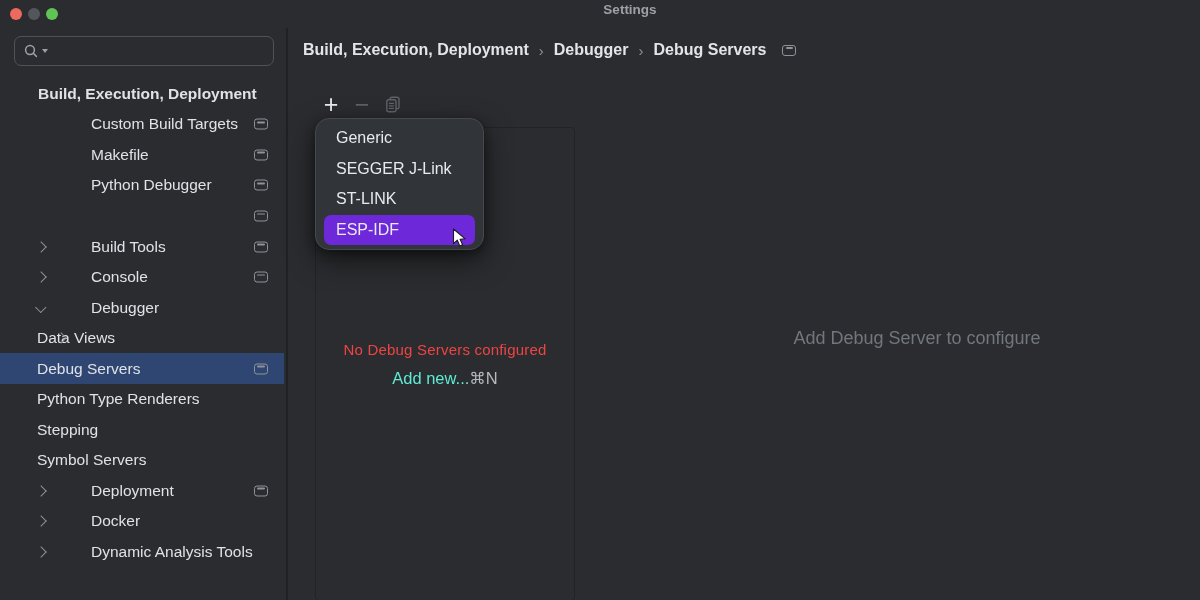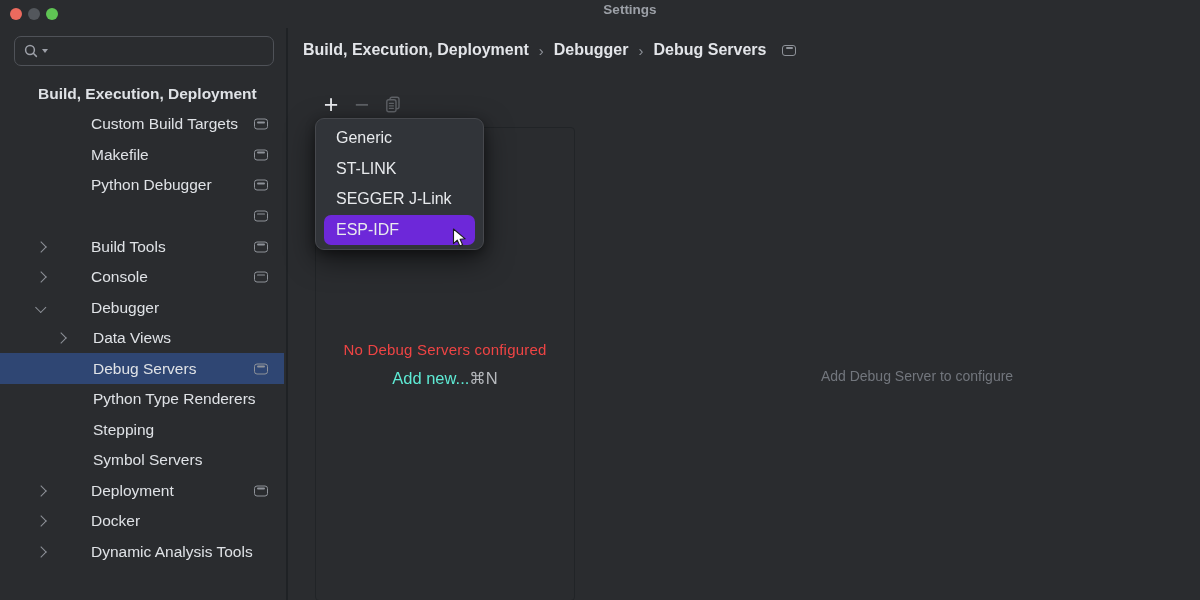--- a/index.html
+++ b/index.html
@@ -30,21 +30,21 @@
   .searchbox input{
     flex:1;background:transparent;border:none;outline:none;color:#DFE2E6;
     font-size:14px;font-family:inherit;padding:0 8px 0 8px;min-width:0;
   }
   .tree{position:absolute;left:0;top:50.5px;right:2px;}
   .row{position:relative;height:30.55px;display:flex;align-items:center;font-size:15.5px;color:#DFE2E6;cursor:default;}
   .row.selected{background:#2F4673;}
   .row .label{white-space:nowrap;}
   .row.d0 .label{padding-left:38px;font-weight:bold;}
   .row.d1 .label{padding-left:57px;margin-left:34px;}
-  .row.d2 .label{padding-left:93px;}
+  .row.d2 .label{padding-left:37px;}
   .chev{position:absolute;width:6.5px;height:6.5px;top:50%;
     border-right:1.6px solid #8E9299;border-bottom:1.6px solid #8E9299;}
   .chev.collapsed{transform:translateY(-50%) rotate(-45deg);}
   .chev.expanded{transform:translateY(-62%) rotate(45deg);}
   .row.d1 .chev{left:37px;}
   .row.d2 .chev{left:57px;}
   .scope-icon{position:absolute;right:16px;top:50%;transform:translateY(-50%);
     width:12px;height:9px;border:1.4px solid #8E9299;border-radius:3px;box-sizing:content-box;}
   .scope-icon::after{content:'';position:absolute;left:2.2px;right:2.2px;top:1.6px;height:1.6px;
     background:#8E9299;border-radius:1px;}
@@ -60,24 +60,24 @@
   .tb-btn.remove{color:#5E6166;}
   .list-panel{position:absolute;left:315px;top:127px;width:260px;height:474px;box-sizing:border-box;
     border:1px solid #212427;border-radius:4px;}
   .empty-msg{position:absolute;left:315px;top:341px;width:260px;text-align:center;
     font-size:15px;color:#ef4444;white-space:nowrap;letter-spacing:.2px;}
   .empty-action{position:absolute;left:315px;top:369px;width:260px;text-align:center;
     font-size:16.5px;white-space:nowrap;}
   .empty-action .link{color:#5eead4;cursor:pointer;}
   .empty-action .shortcut{color:#B6B9BD;}
   .detail-hint{position:absolute;left:917px;top:328px;transform:translateX(-50%);
-    font-size:14px;color:#72767D;white-space:nowrap;margin-top:40px;}
+    font-size:18px;color:#72767D;white-space:nowrap;}
   
   .popup{position:absolute;left:315px;top:118px;width:169px;box-sizing:border-box;
-    background:#313439;border:1px solid #46484D;border-radius:9px;padding:4px 0;
+    background:#313439;border:1px solid #46484D;border-radius:14px;padding:4px 0;
     box-shadow:0 10px 28px rgba(0,0,0,.55), 0 3px 10px rgba(0,0,0,.35);}
   .pitem{height:30.5px;margin:0 8px;padding-left:12px;display:flex;align-items:center;
     font-size:16px;color:#E8EAED;border-radius:7px;white-space:nowrap;cursor:default;}
   .pitem.psel{background:#6d28d9;}
   
   .cursor{position:absolute;left:452px;top:228px;pointer-events:none;}
 </style>
 </head>
 <body>
 
@@ -187,22 +187,22 @@
   </div>
 
   <div class="list-panel"></div>
   <div class="empty-msg">No Debug Servers configured</div>
   <div class="empty-action"><span class="link">Add new...</span><span class="shortcut">⌘N</span></div>
 
   <div class="detail-hint">Add Debug Server to configure</div>
 
   <div class="popup" id="popup">
       <div class="pitem">Generic</div>
+      <div class="pitem">SEGGER J-Link</div>
       <div class="pitem">ST-LINK</div>
-      <div class="pitem">SEGGER J-Link</div>
       <div class="pitem psel">ESP-IDF</div>
     </div>
 
   <svg class="cursor" width="19" height="21" viewBox="0 0 19 21">
     <path d="M1.5 1 L1.5 15.6 L5.3 12.2 L7.8 17.9 L10.6 16.7 L8.1 11.2 L13.2 10.8 Z" fill="#FFFFFF" stroke="#1B1C1E" stroke-width="1.1" stroke-linejoin="round"></path>
   </svg>
 
 </div>
 
 </body></html>

